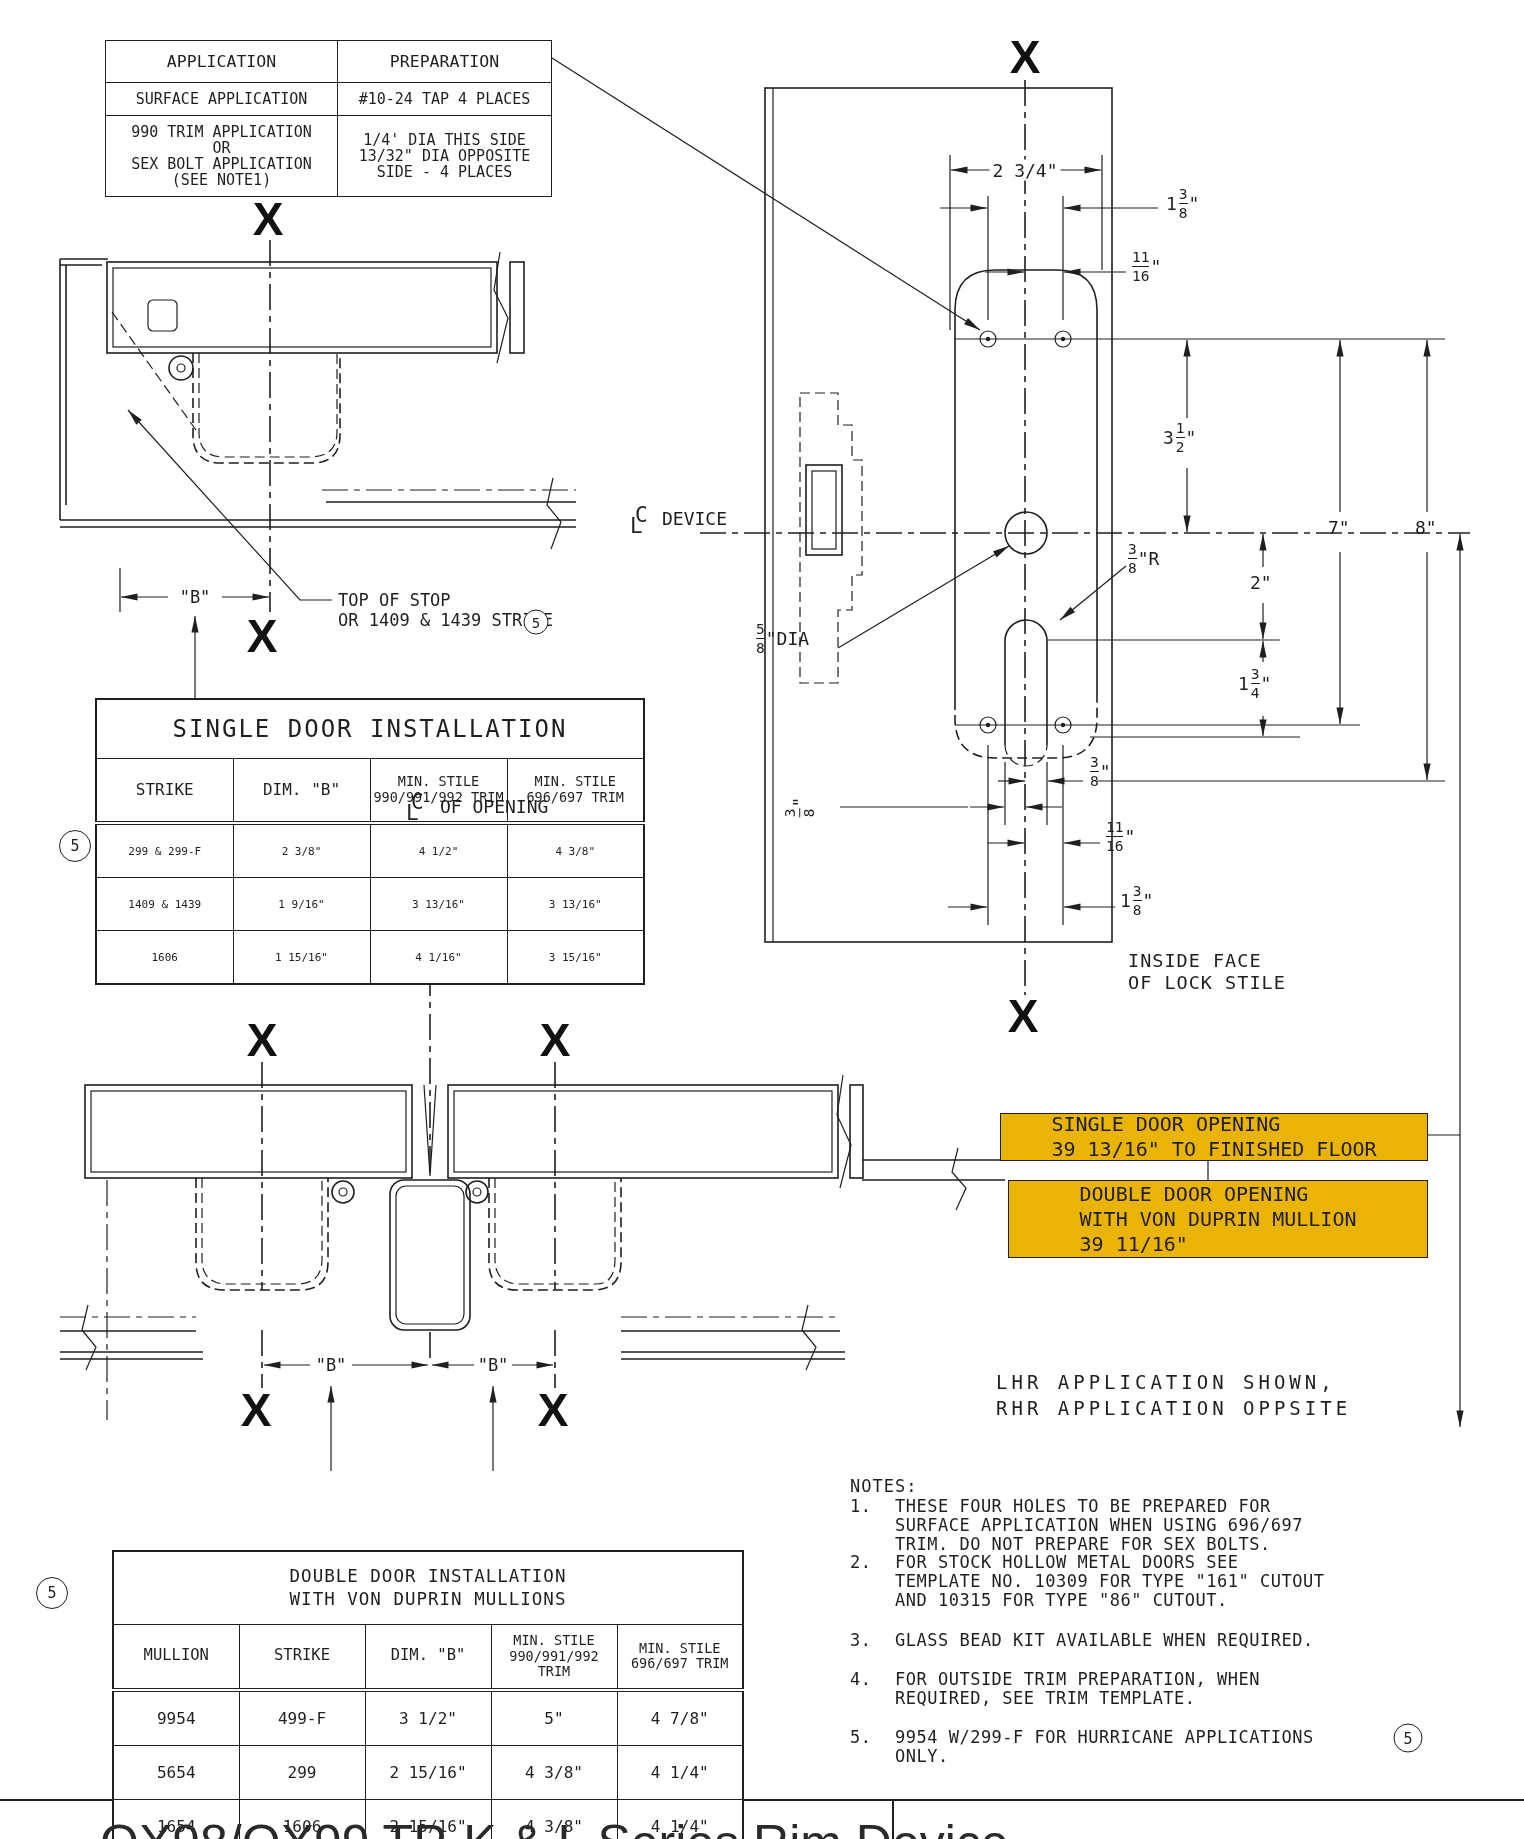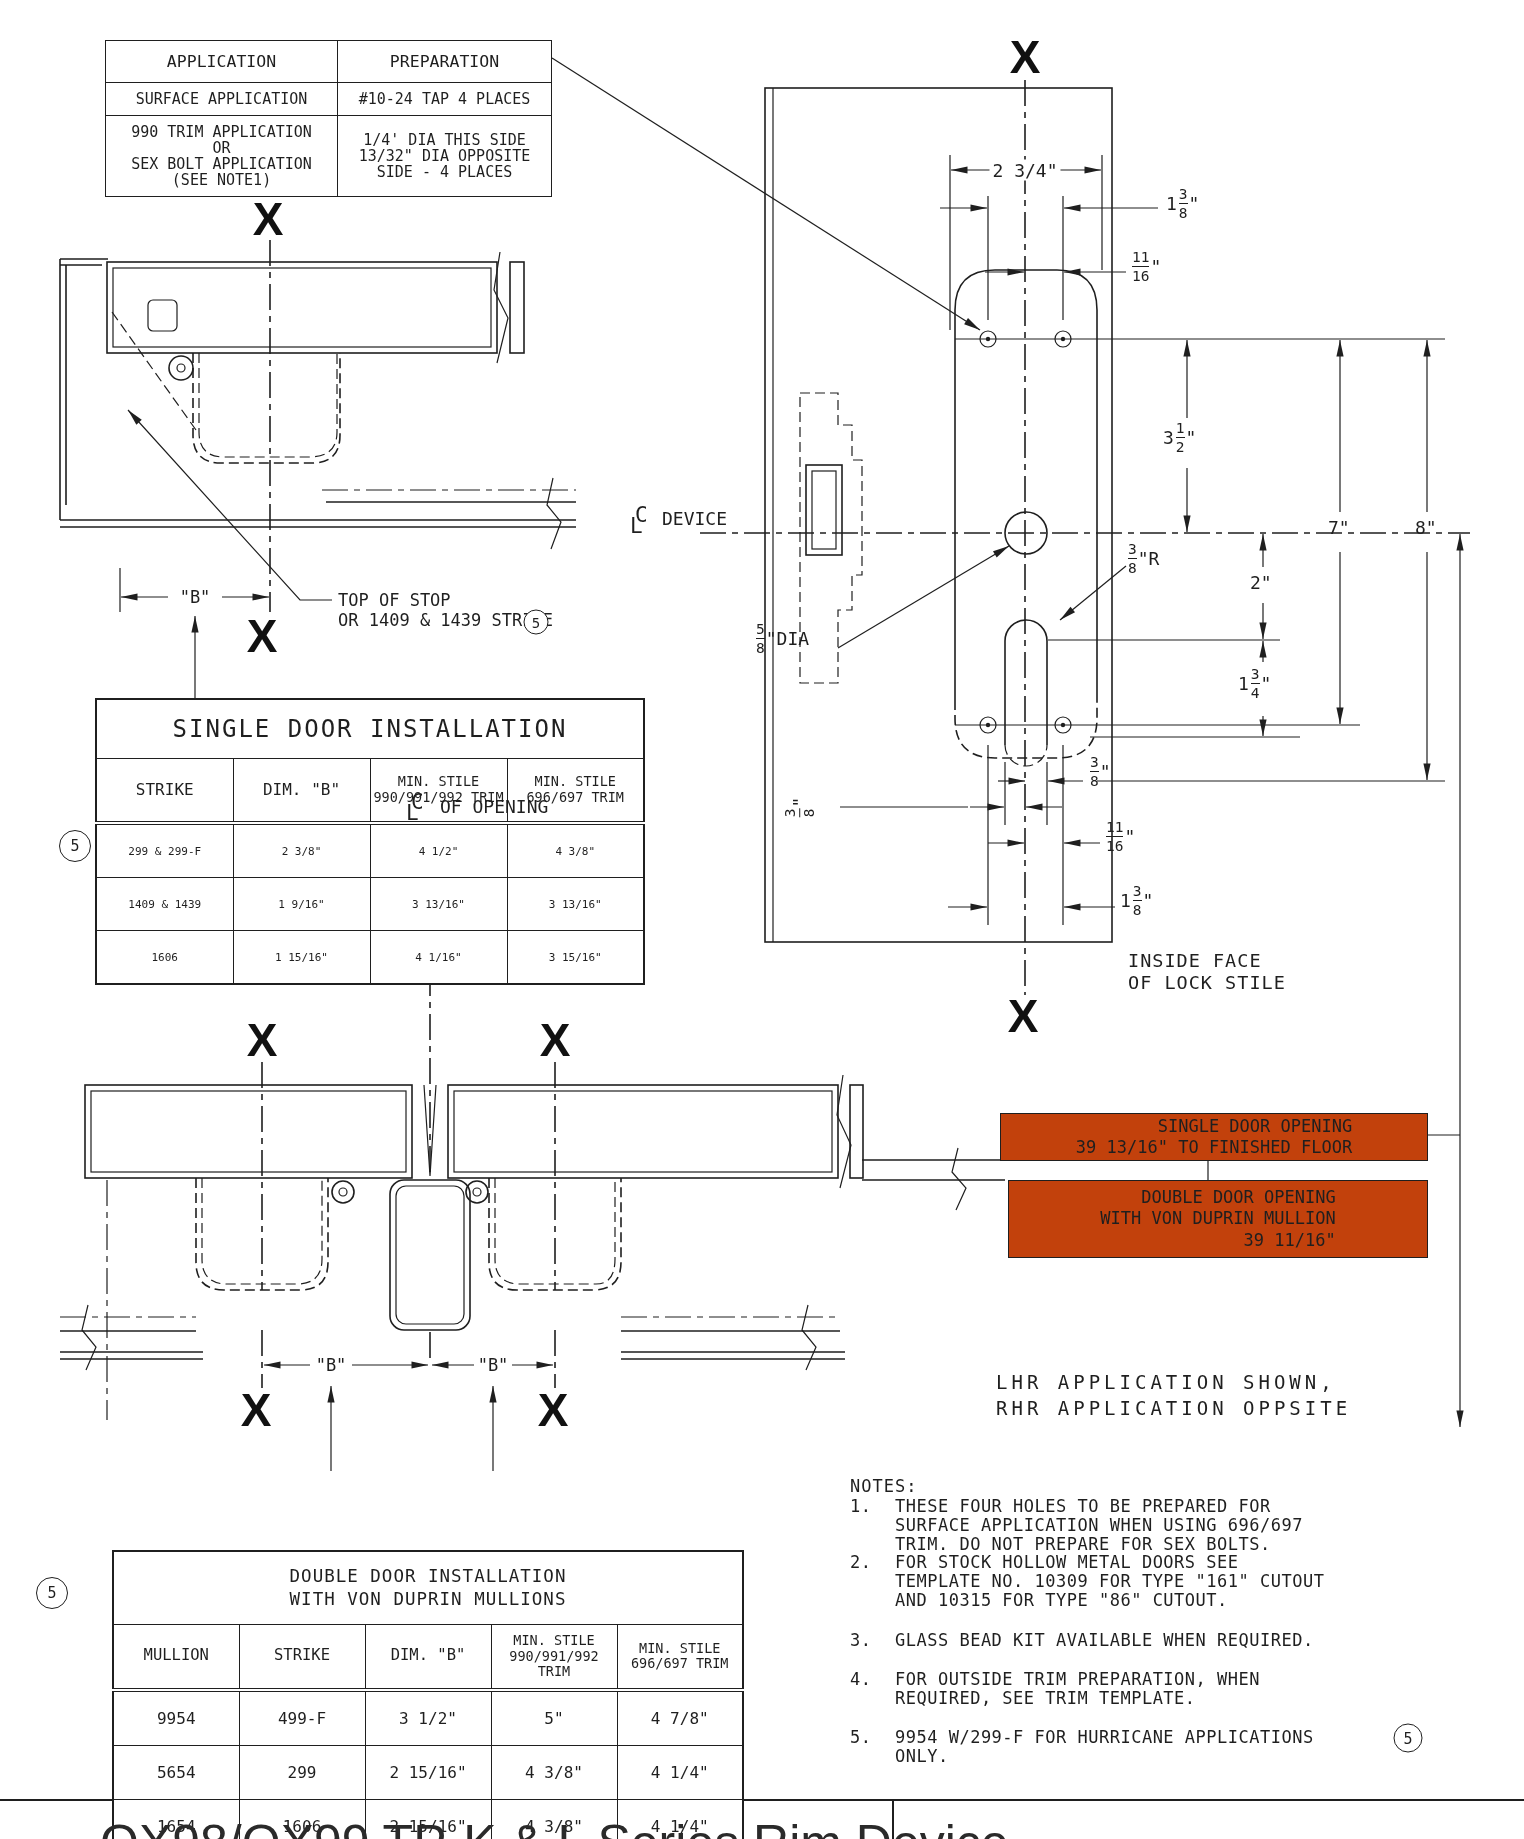--- a/index.html
+++ b/index.html
@@ -17,21 +17,21 @@
          transform:translate(-50%,-50%);color:#111;}
   .badge{position:absolute;border:1.8px solid #1f1f1f;border-radius:50%;width:27px;height:27px;
          display:flex;align-items:center;justify-content:center;font-size:15px;transform:translate(-50%,-50%);background:#fff;}
   .dim{position:absolute;display:inline-flex;align-items:center;font-size:18px;color:#1f1f1f;}
   .dim .whole{margin-right:2px;}
   .dim .suf{margin-left:1px;}
   .frac{display:inline-flex;flex-direction:column;align-items:center;font-size:14.5px;line-height:1.02;}
   .frac .bar{width:100%;border-top:1.6px solid #1f1f1f;margin:1.5px 0;}
   .rot{transform:translate(-50%,-50%) rotate(-90deg);}
   .box{position:absolute;border:1.7px solid #1f1f1f;display:flex;align-items:center;justify-content:center;
-       text-align:right;white-space:pre-line;font-size:17px;line-height:1.25;background:#c2410c;}
+       text-align:left;white-space:pre-line;font-size:20px;line-height:1.25;background:#eab308;}
   .clsym{position:absolute;width:24px;height:34px;font-size:21px;}
   .clsym .c{position:absolute;left:5px;top:0;}
   .clsym .l{position:absolute;left:0px;top:11px;}
   table{position:absolute;border-collapse:collapse;background:#fff;table-layout:fixed;}
   td,th{border:1.5px solid #1f1f1f;text-align:center;vertical-align:middle;font-weight:normal;
         font-family:"DejaVu Sans Mono",monospace;color:#1f1f1f;white-space:pre-line;padding:8px 2px;}
   .apptab{left:105px;top:40px;width:447px;font-size:15px;}
   .apptab th{font-size:16.5px;height:25px;}
   .apptab td{line-height:1.07;}
   .stab{left:95px;top:698px;width:550px;border:2px solid #1f1f1f;}

